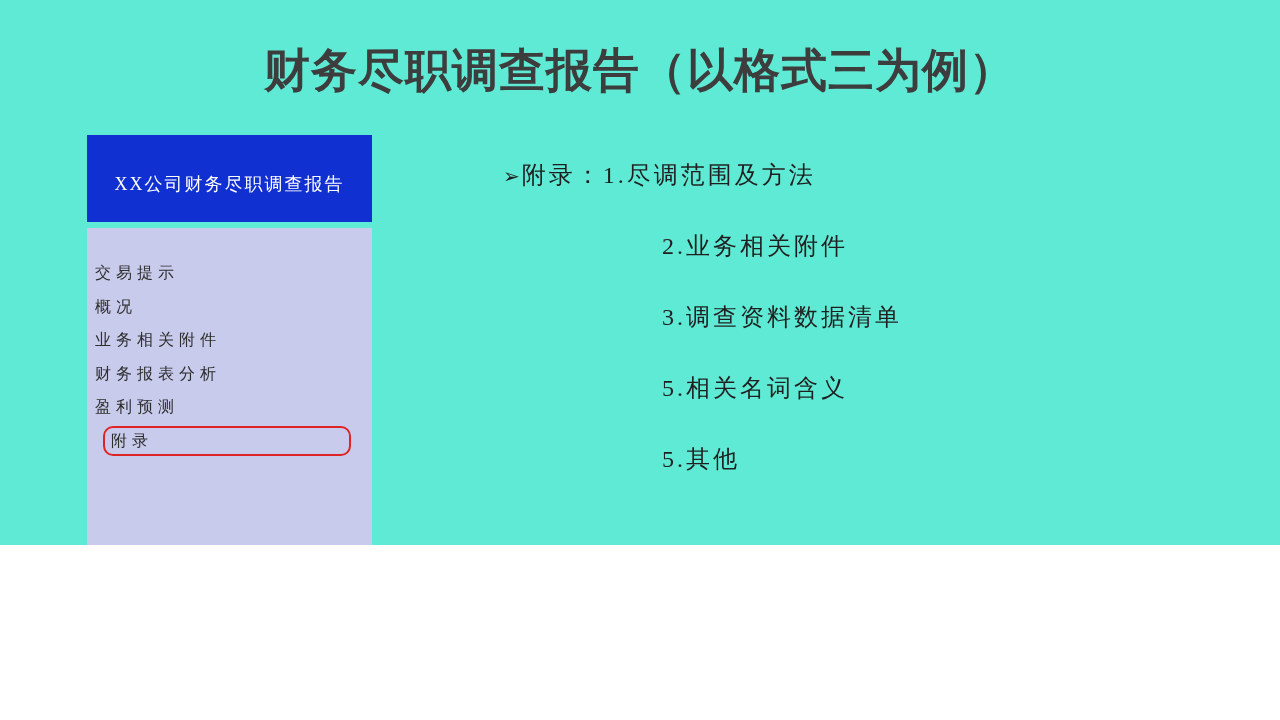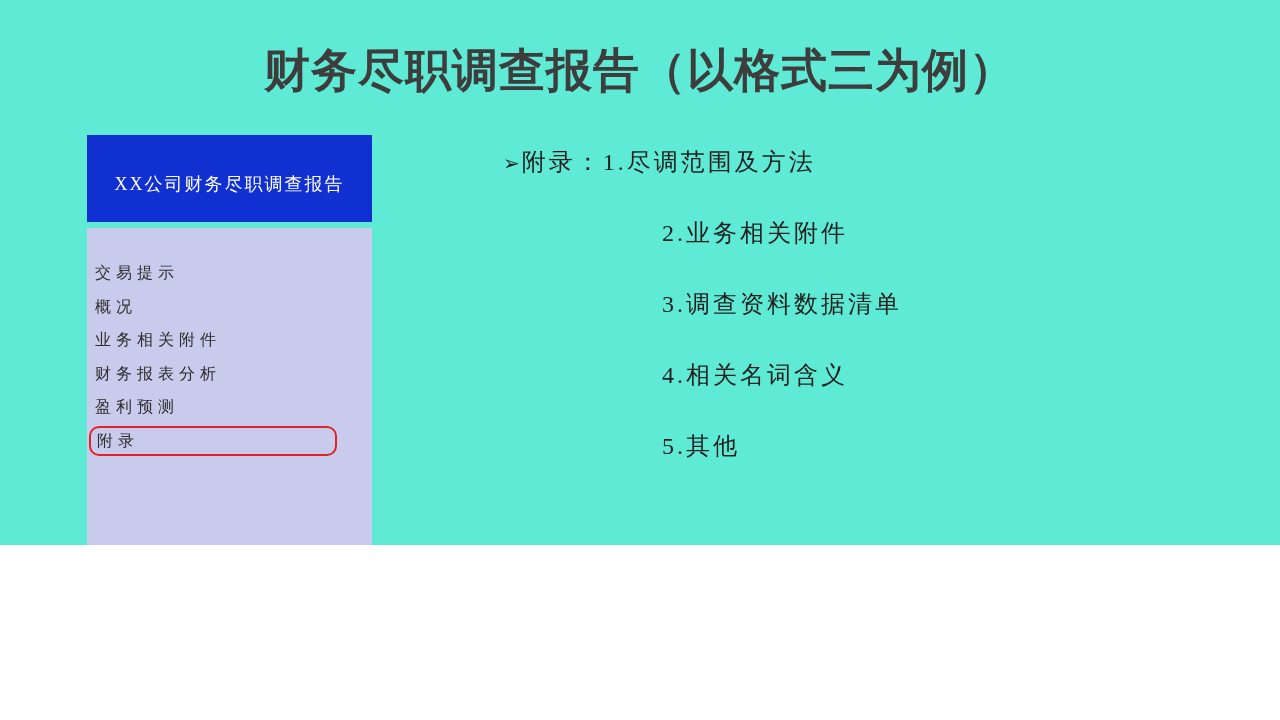--- a/index.html
+++ b/index.html
@@ -61,39 +61,39 @@
     padding-left: 8px;
     font-size: 16px;
     letter-spacing: 5px;
     color: #2d2d2d;
     white-space: nowrap;
   }
   .menu-item.highlighted {
     width: 248px;
     height: 30px;
     line-height: 26px;
-    margin-left: 2px;
+    margin-left: 16px;
     margin-top: 2px;
     padding-left: 6px;
     border: 2px solid #e02424;
     border-radius: 10px;
   }
 
   
   .content {
     position: absolute;
     left: 503px;
     top: 145px;
     font-size: 24px;
     letter-spacing: 3px;
     color: #1f1f1f;
   }
   .content-line {
     height: 43px;
-    line-height: 34px;
+    line-height: 60px;
     white-space: nowrap;
   }
   .content-line.indent { padding-left: 159px; margin-top: 28px; }
   .bullet-glyph {
     font-size: 20px;
     letter-spacing: 0;
     margin-right: 2px;
     color: #1f1f1f;
   }
 </style>
@@ -114,17 +114,17 @@
     <div class="menu-item">盈利预测</div>
     <div class="menu-item highlighted">附录</div>
   </div>
 
   <div class="content">
     <div class="content-line">
       <span class="bullet-glyph">➢</span><span>附录：</span><span>1.尽调范围及方法</span>
     </div>
     <div class="content-line indent">2.业务相关附件</div>
     <div class="content-line indent">3.调查资料数据清单</div>
-    <div class="content-line indent">4.相关名词含义</div>
+    <div class="content-line indent">5.相关名词含义</div>
     <div class="content-line indent">5.其他</div>
   </div>
 
 </div>
 
 </body></html>

